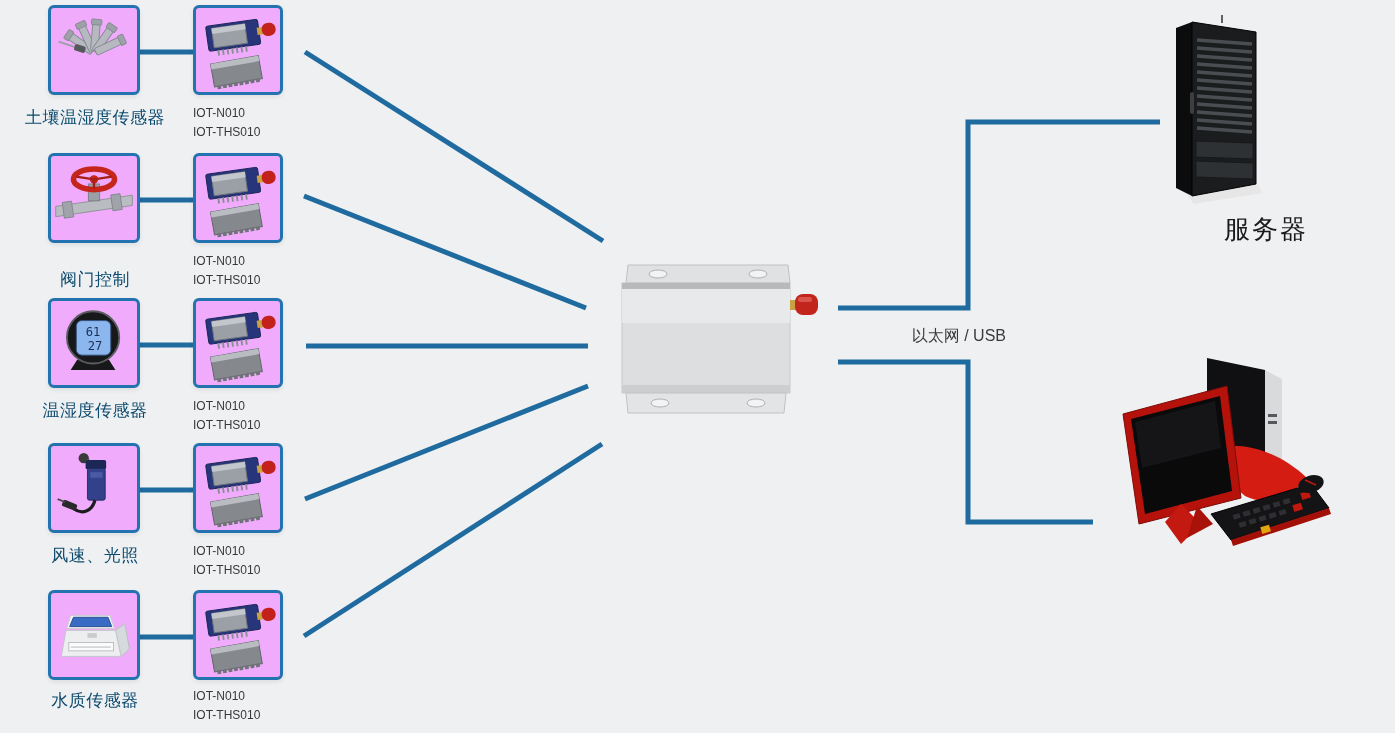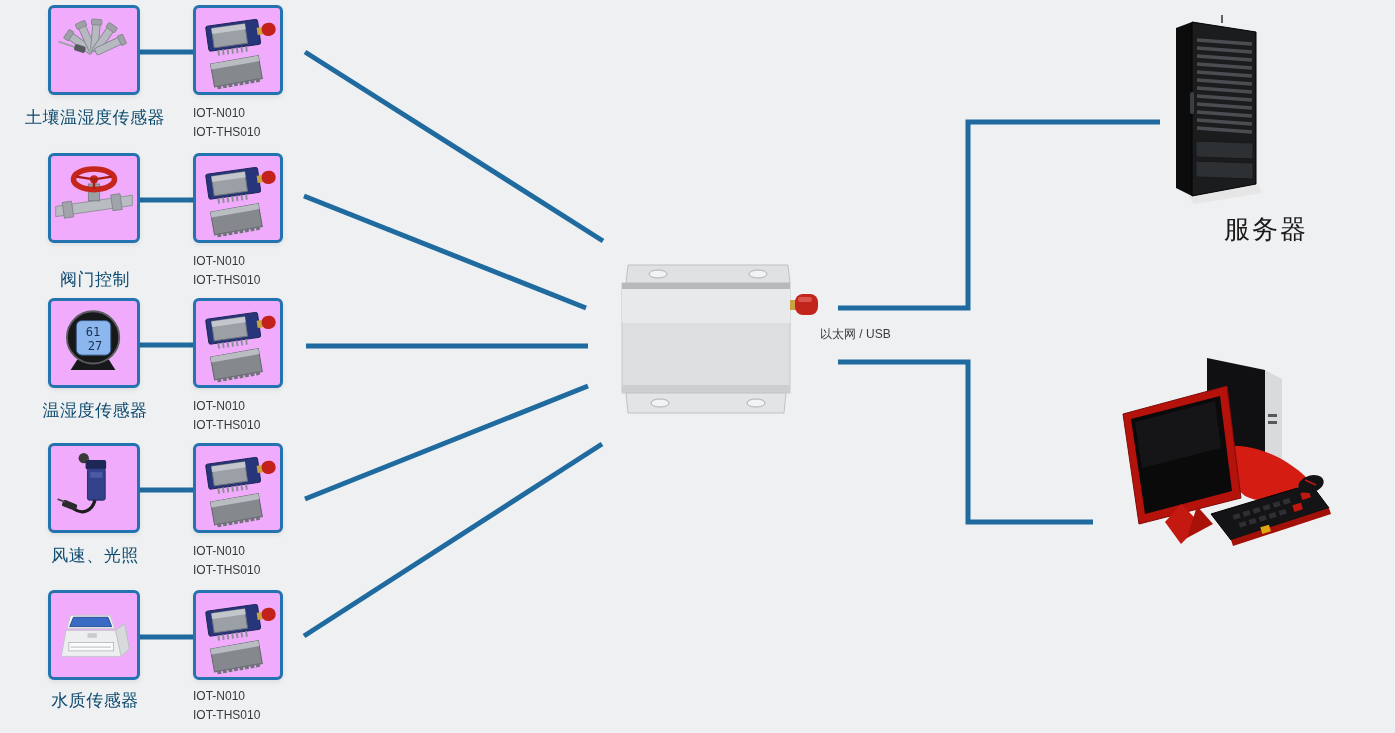--- a/index.html
+++ b/index.html
@@ -24,22 +24,22 @@
   .module-label {
     position:absolute; left:193px; width:120px; text-align:left;
     font-size:12px; line-height:18.5px; color:#383838;
   }
   .gateway-img { position:absolute; left:620px; top:263px; }
   .gateway-label {
     position:absolute; left:620px; top:450px; width:180px; text-align:center;
     font-size:37px; color:#141414; letter-spacing:2px;
   }
   .link-label {
-    position:absolute; left:820px; top:326px; width:130px; text-align:left;
-    font-size:12px; color:#3b3b3b;
+    position:absolute; left:876px; top:326px; width:130px; text-align:right;
+    font-size:16px; color:#3b3b3b;
   }
   .server-img { position:absolute; left:1166px; top:14px; }
   .server-label {
     position:absolute; left:1196px; top:212px; width:140px; text-align:center;
     font-size:26px; color:#1a1a1a; letter-spacing:2px;
   }
   .pc-img { position:absolute; left:1115px; top:356px; }
   .pc-label {
     position:absolute; left:1160px; top:591px; width:140px; text-align:center;
     font-size:43px; color:#141414;

